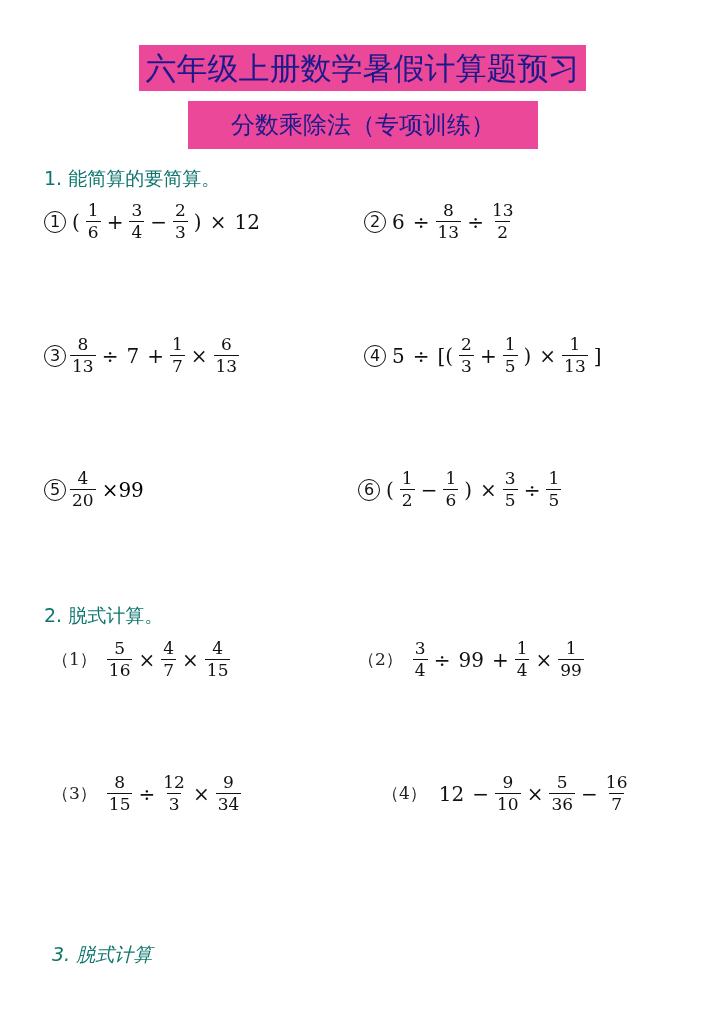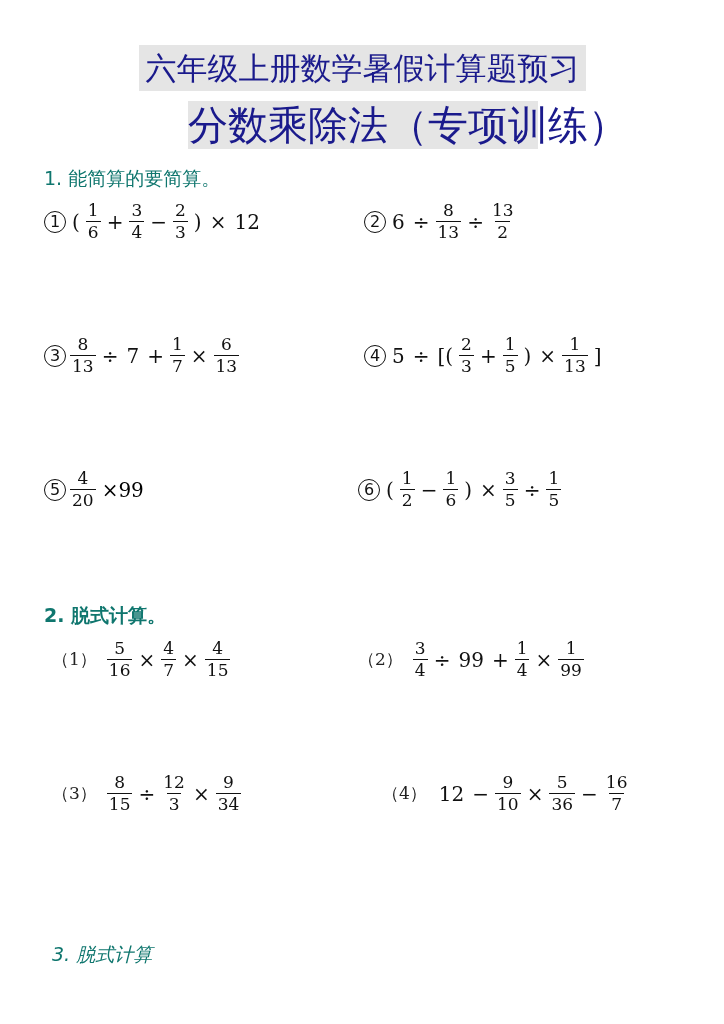--- a/index.html
+++ b/index.html
@@ -1,19 +1,19 @@
 <!DOCTYPE html>
 <html><head>
 <meta charset="utf-8">
 <style>
   html,body{margin:0;padding:0;background:#ffffff;}
   body{width:724px;height:1024px;position:relative;overflow:hidden;font-family:"DejaVu Sans",sans-serif;color:#111;}
-  .title-box{position:absolute;background:#e5e5e5;color:#1a1a8c;font-family:"DejaVu Sans",sans-serif;font-weight:500;text-align:center;white-space:nowrap;}
+  .title-box{position:absolute;background:#ec4899;color:#1a1a8c;font-family:"DejaVu Sans",sans-serif;font-weight:500;text-align:center;white-space:nowrap;}
   #title1{left:139px;top:45px;width:447px;height:46px;font-size:31px;line-height:46px;}
-  #title2{left:188px;top:101px;width:350px;height:48px;font-size:40px;line-height:48px;}
+  #title2{left:188px;top:101px;width:350px;height:48px;font-size:24px;line-height:48px;}
   .section{position:absolute;color:#0f766e;font-size:19px;font-family:"DejaVu Sans",sans-serif;white-space:nowrap;}
   .problem{position:absolute;display:flex;align-items:center;font-family:"DejaVu Serif",serif;font-size:20px;color:#111;white-space:nowrap;}
   .circ{display:inline-flex;align-items:center;justify-content:center;width:22px;height:22px;border:1.6px solid #111;border-radius:50%;font-family:"DejaVu Sans",sans-serif;font-size:16px;margin-right:2px;box-sizing:border-box;}
   .paren-label{font-family:"DejaVu Serif",serif;font-size:17px;margin-right:8px;color:#222;}
   .frac{display:inline-flex;flex-direction:column;align-items:center;vertical-align:middle;margin:0 2px;line-height:1;}
   .frac .num{font-size:17px;padding:0 2px 2px;}
   .frac .den{font-size:17px;border-top:1.6px solid #111;padding:2px 2px 0;}
   .op{margin:0 4px;font-size:20px;}
   .gray{color:#000000;}
 </style>
@@ -127,21 +127,21 @@
       <span class="num">3</span>
       <span class="den">5</span>
     </span>
     <span class="op">÷</span>
     <span class="frac">
       <span class="num">1</span>
       <span class="den">5</span>
     </span>
   </div>
 
-<div class="section" style="left:44px;top:603px;font-weight:bold;">2. 脱式计算。</div>
+<div class="section" style="left:44px;top:603px;">2. 脱式计算。</div>
 
 <div class="problem" style="left:52px;top:640px;">
     <span class="paren-label">（1）</span>
     <span class="frac">
       <span class="num">5</span>
       <span class="den">16</span>
     </span>
     <span class="op">×</span>
     <span class="frac">
       <span class="num">4</span>

